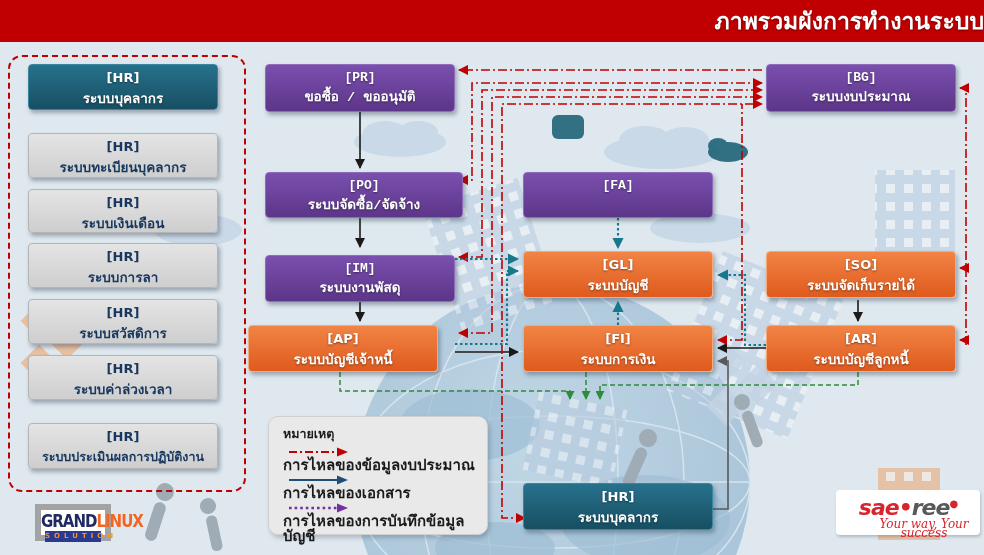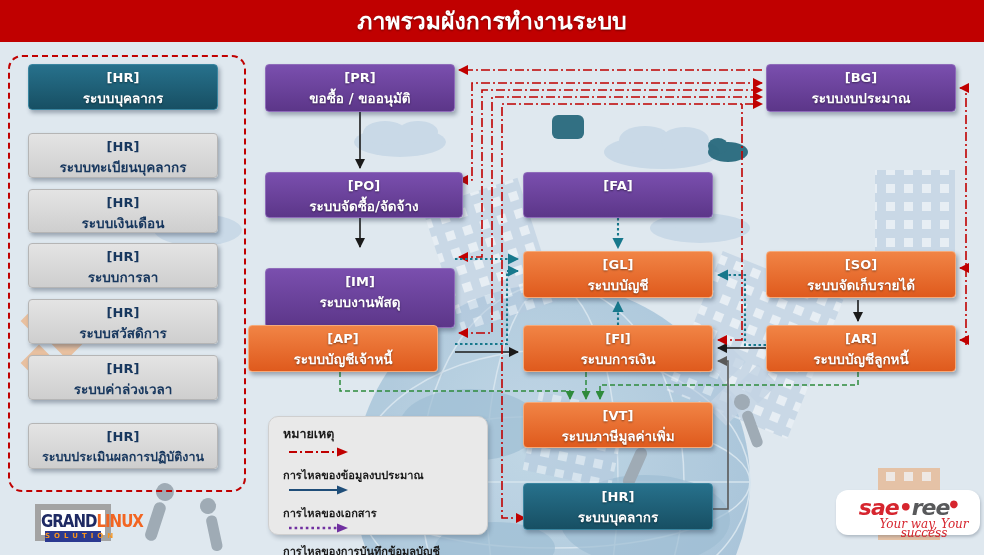--- a/index.html
+++ b/index.html
@@ -1,45 +1,45 @@
 <!DOCTYPE html>
 <html><head>
 <meta charset="utf-8">
 <style>
   html,body{margin:0;padding:0;background:#dfe8ef;}
   *{box-sizing:border-box;}
   body{font-family:"DejaVu Sans","Liberation Sans",sans-serif;}
   #slide{position:relative;width:984px;height:555px;background:#dfe8ef;overflow:hidden;}
   #title-bar{position:absolute;left:0;top:0;width:984px;height:42px;background:#c00000;z-index:3;}
-  #title-bar .t{color:#fff;font-size:23px;font-weight:bold;text-align:center;line-height:42px;text-shadow:0 1px 2px rgba(0,0,0,.45);}
+  #title-bar .t{color:#fff;font-size:23px;font-weight:bold;text-align:right;line-height:42px;text-shadow:0 1px 2px rgba(0,0,0,.45);}
   #bg-svg{position:absolute;left:0;top:0;z-index:0;}
   #flow-svg{position:absolute;left:0;top:0;z-index:1;}
   .node{position:absolute;z-index:2;border-radius:4px;text-align:center;color:#fff;
         box-shadow:2px 3px 4px rgba(40,55,75,.38);padding-top:3px;}
   .node .code{font-size:13px;font-weight:bold;line-height:20px;}
   .node .label{font-size:13.5px;font-weight:bold;line-height:20px;white-space:nowrap;}
-  .purple{background:linear-gradient(#7a4fae,#5c3689);border:1px solid #8f6cba;text-shadow:0 1px 2px rgba(0,0,0,.45);}
+  .purple{background:linear-gradient(#7a4fae,#5c3689);border:1px solid #8f6cba;text-shadow:0 1px 2px rgba(0,0,0,.45);font-family:Liberation Mono, monospace;}
   .orange{background:linear-gradient(#f18445,#df5a1d);border:1px solid #f5aa7a;text-shadow:0 1px 2px rgba(0,0,0,.45);}
   .teal{background:linear-gradient(#27718c,#174f63);border:1px solid #3a85a0;text-shadow:0 1px 2px rgba(0,0,0,.45);}
   .gray{background:linear-gradient(#e4e4e4,#cecece);border:1px solid #b5b5b5;color:#17375e;text-shadow:none;}
   #hr-panel{position:absolute;left:8px;top:55px;width:238px;height:437px;border:2px dashed #c00000;border-radius:14px;z-index:1;}
   #legend{position:absolute;left:268px;top:416px;width:220px;height:119px;background:#e9e9e9;
           border:1px solid #cfcfcf;border-radius:10px;z-index:2;box-shadow:2px 3px 4px rgba(40,55,75,.25);padding:7px 0 16px 14px;}
   #legend .lt{font-size:12.5px;font-weight:bold;color:#1a1a1a;margin-bottom:2px;}
   .legend-item{margin-top:1px;}
   .legend-item svg{display:block;margin-left:4px;}
-  .legend-item .ll{font-size:11px;font-weight:600;color:#1a1a1a;line-height:15px;margin-top:10px;}
+  .legend-item .ll{font-size:15px;font-weight:600;color:#1a1a1a;line-height:15px;}
   #grandlinux{position:absolute;left:35px;top:504px;width:76px;height:37px;background:#fff;z-index:2;
               border:6px solid #a3a3a3;text-align:center;padding-top:2px;}
   #grandlinux .l1{font-size:15px;font-weight:800;letter-spacing:-1px;line-height:18px;transform:scaleY(1.15);}
   #grandlinux .g1{color:#1f2a63;}
   #grandlinux .g2{color:#f26522;}
   #grandlinux .l2{margin:1px 4px 0 4px;background:#2b3990;color:#f7941d;font-size:7px;font-weight:bold;
                   letter-spacing:4px;line-height:11px;}
-  #saeree{position:absolute;left:836px;top:490px;width:144px;height:45px;background:#fff;border-radius:12px;z-index:2;
+  #saeree{position:absolute;left:836px;top:490px;width:144px;height:45px;background:#fff;border-radius:4px;z-index:2;
           box-shadow:1px 2px 3px rgba(40,55,75,.25);text-align:center;padding-top:2px;position:absolute;}
   #saeree .s1{font-size:22px;font-weight:800;font-style:italic;line-height:24px;letter-spacing:-1px;}
   #saeree .r1{color:#d6252e;}
   #saeree .r2{color:#58595b;}
   #saeree .sup{color:#d6252e;font-size:10px;vertical-align:super;font-style:normal;}
   #saeree .tag{font-family:"DejaVu Serif","Liberation Serif",serif;font-style:italic;font-size:12px;color:#d6252e;line-height:9px;padding-left:32px;}
 </style>
 </head>
 <body>
 
@@ -222,43 +222,39 @@
   </div>
 
   <div class="node purple" style="left:265px;top:64px;width:190px;height:48px">
     <div class="code">[PR]</div>
     <div class="label">ขอซื้อ / ขออนุมัติ</div>
   </div>
   <div class="node purple" style="left:265px;top:172px;width:198px;height:46px">
     <div class="code">[PO]</div>
     <div class="label">ระบบจัดซื้อ/จัดจ้าง</div>
   </div>
-  <div class="node purple" style="left:265px;top:268px;width:190px;height:60px">
+  <div class="node purple" style="left:265px;top:255px;width:190px;height:47px">
     <div class="code">[IM]</div>
     <div class="label">ระบบงานพัสดุ</div>
   </div>
   <div class="node orange" style="left:248px;top:325px;width:190px;height:47px">
     <div class="code">[AP]</div>
     <div class="label">ระบบบัญชีเจ้าหนี้</div>
   </div>
 
   <div class="node purple" style="left:523px;top:172px;width:190px;height:46px">
     <div class="code">[FA]</div>
   </div>
   <div class="node orange" style="left:523px;top:325px;width:190px;height:47px">
     <div class="code">[FI]</div>
     <div class="label">ระบบการเงิน</div>
   </div>
   <div class="node orange" style="left:523px;top:251px;width:190px;height:47px">
     <div class="code">[GL]</div>
     <div class="label">ระบบบัญชี</div>
-  </div>
-  <div class="node orange" style="left:523px;top:402px;width:190px;height:46px">
-    <div class="code">[VT]</div>
-    <div class="label">ระบบภาษีมูลค่าเพิ่ม</div>
   </div>
   <div class="node teal" style="left:523px;top:483px;width:190px;height:47px">
     <div class="code">[HR]</div>
     <div class="label">ระบบบุคลากร</div>
   </div>
 
   <div class="node purple" style="left:766px;top:64px;width:190px;height:48px">
     <div class="code">[BG]</div>
     <div class="label">ระบบงบประมาณ</div>
   </div>

